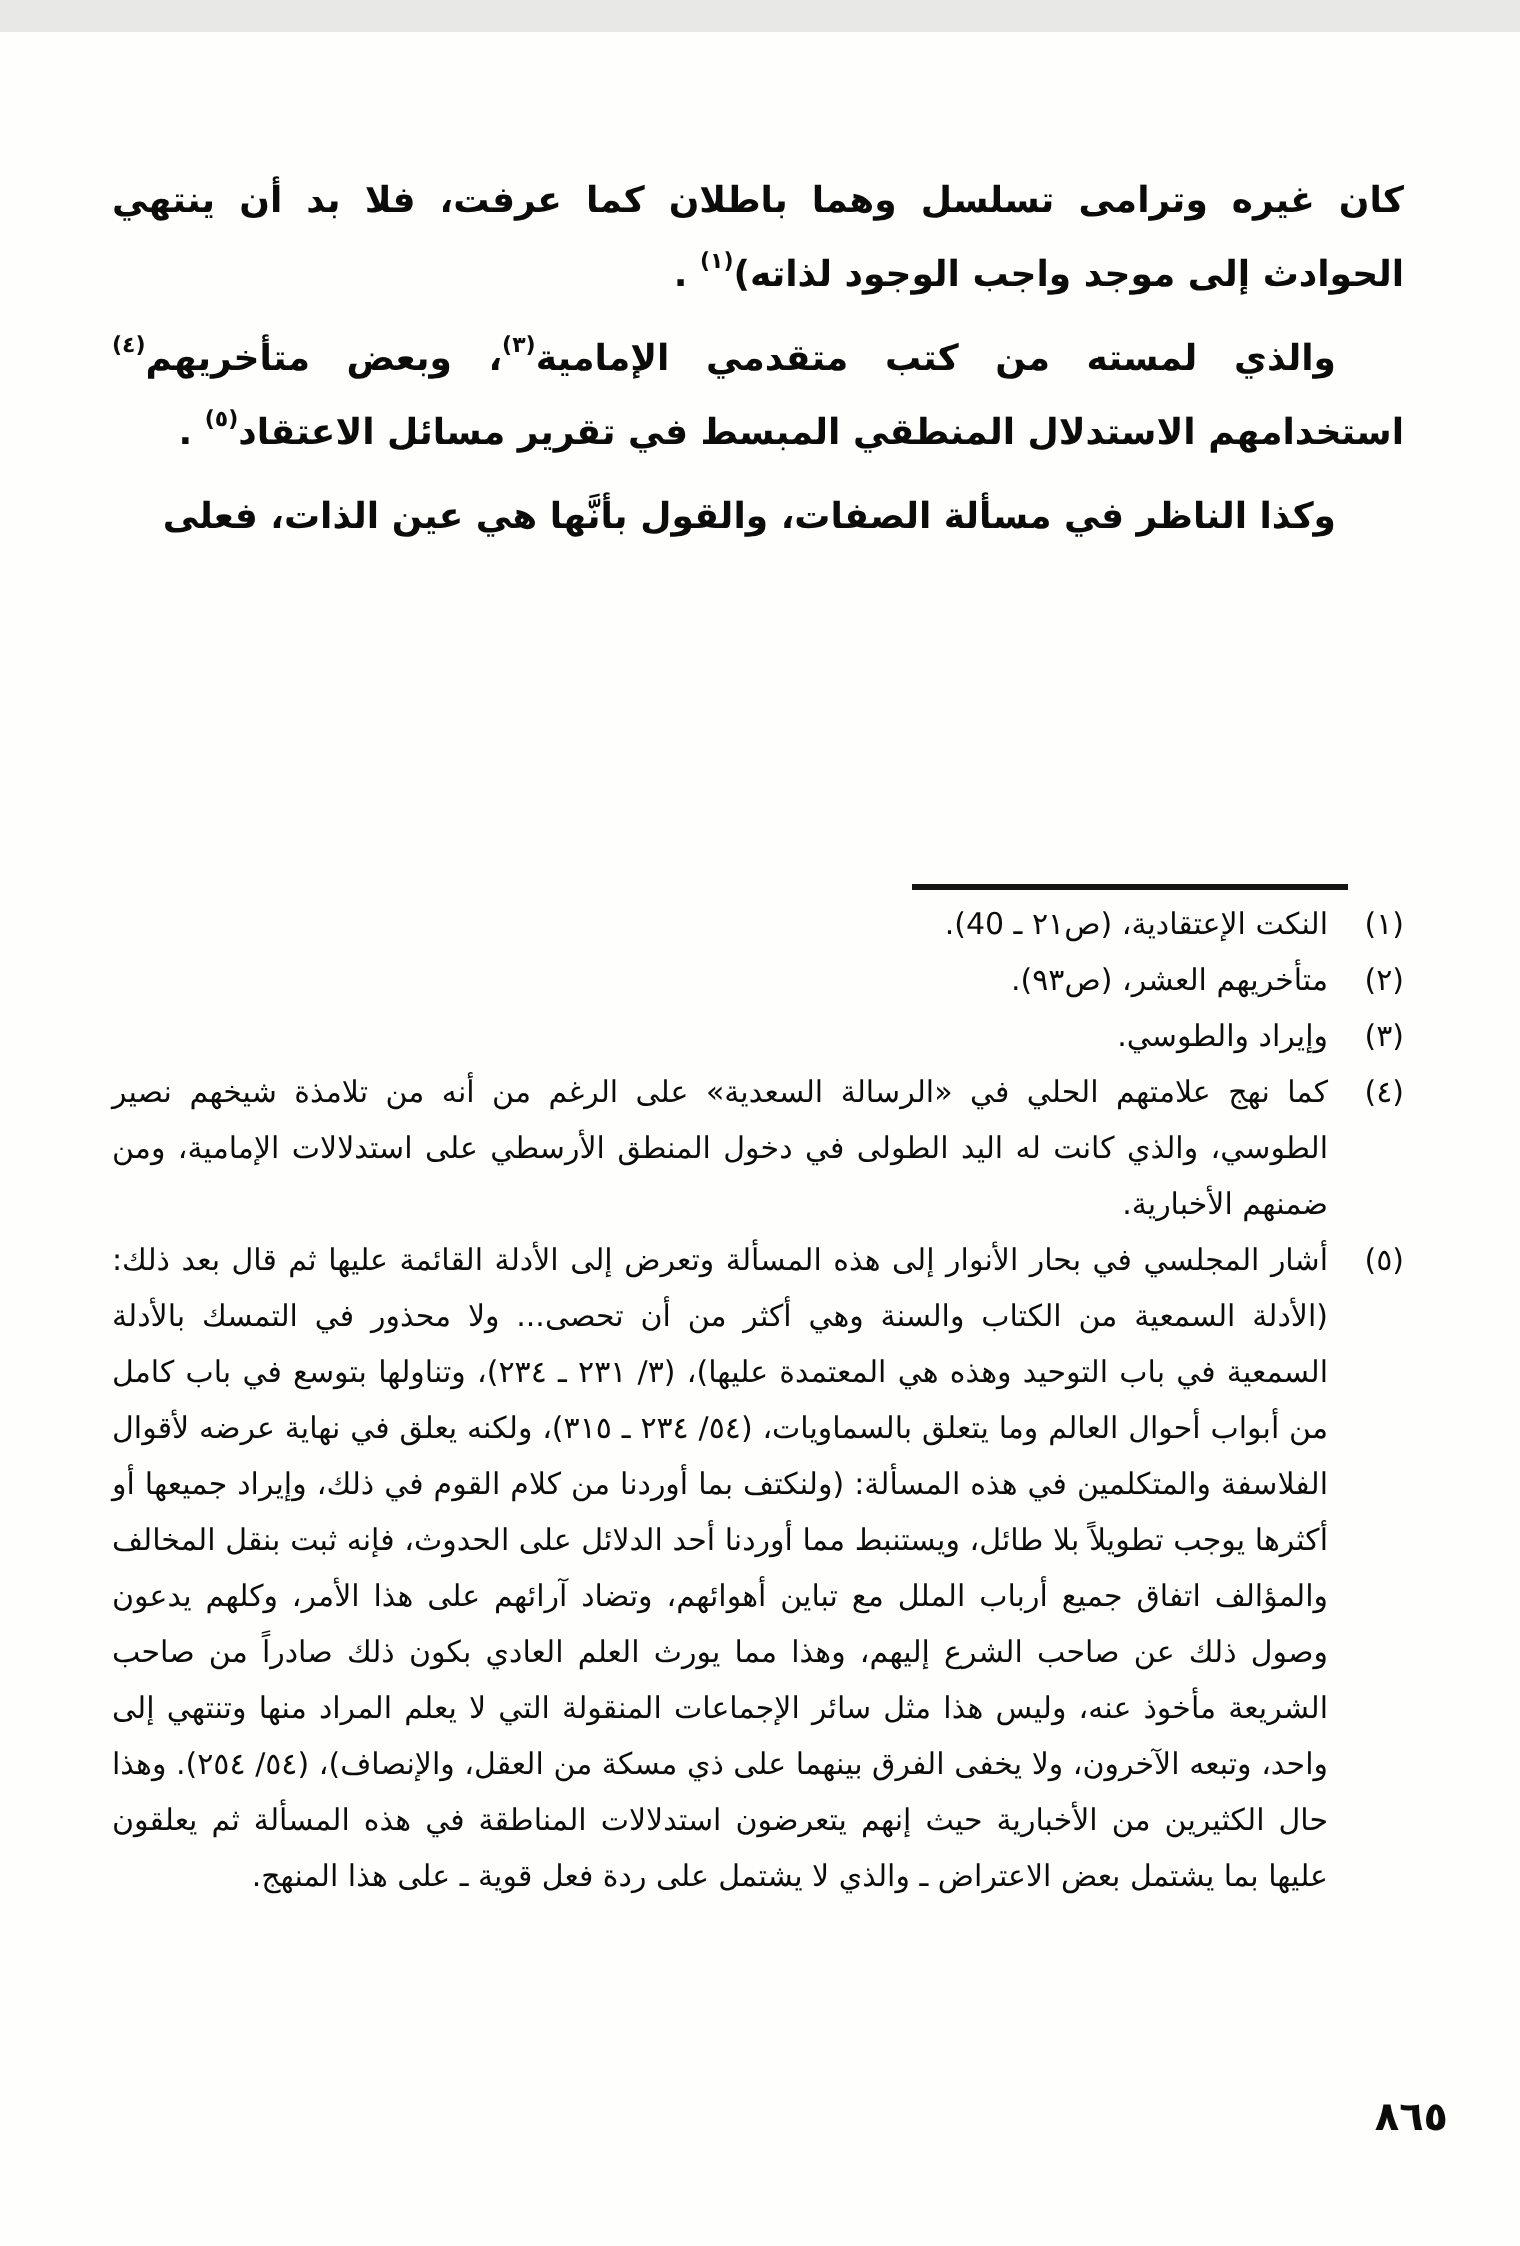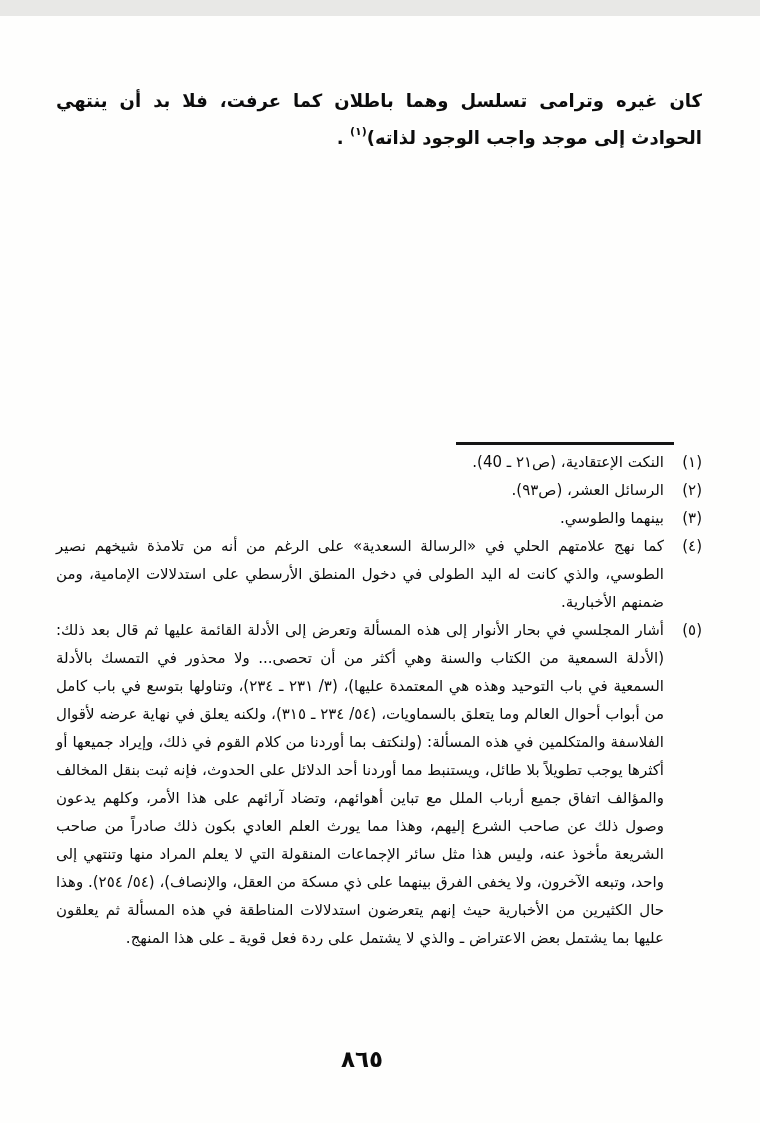--- a/index.html
+++ b/index.html
@@ -47,45 +47,46 @@
   .fn .num{
     flex:0 0 38px;
     text-align:right;
     white-space:nowrap;
   }
   .fn .body{flex:1 1 auto;min-width:0;}
   .fn .body .b{font-weight:normal;}
   .page-num{
     position:absolute;
     top:1030px;left:0;right:36px;
-    text-align:center;
-    font-size:23px;
+    font-size:20px;
     font-weight:bold;
   }
 </style>
 </head>
 <body>
 
 <div class="page">
   <div class="main" id="main-text">
       <p class="para"><span>كان غيره وترامى تسلسل وهما باطلان كما عرفت، فلا بد أن ينتهي الحوادث إلى موجد واجب الوجود لذاته)</span><sup class="ref">(١)</sup><span> .</span></p>
+      <p class="para indent"><span>والذي لمسته من كتب متقدمي الإمامية</span><sup class="ref">(٣)</sup><span>، وبعض متأخريهم</span><sup class="ref">(٤)</sup><span> استخدامهم الاستدلال المنطقي المبسط في تقرير مسائل الاعتقاد</span><sup class="ref">(٥)</sup><span> .</span></p>
+      <p class="para indent"><span>وكذا الناظر في مسألة الصفات، والقول بأنَّها هي عين الذات، فعلى</span></p>
     </div>
   <div class="separator"></div>
   <div class="footnotes" id="footnotes">
       <div class="fn">
         <span class="num">(١)</span>
         <div class="body"><span>النكت الإعتقادية، (ص٢١ ـ 40).</span></div>
       </div>
       <div class="fn">
         <span class="num">(٢)</span>
-        <div class="body"><span>الرسائل العشر، (ص٩٣).</span></div>
+        <div class="body"><span>متأخريهم العشر، (ص٩٣).</span></div>
       </div>
       <div class="fn">
         <span class="num">(٣)</span>
-        <div class="body"><span>بينهما والطوسي.</span></div>
+        <div class="body"><span>وإيراد والطوسي.</span></div>
       </div>
       <div class="fn">
         <span class="num">(٤)</span>
         <div class="body"><span>كما نهج علامتهم الحلي في «الرسالة السعدية» على الرغم من أنه من تلامذة شيخهم نصير الطوسي، والذي كانت له اليد الطولى في دخول المنطق الأرسطي على استدلالات الإمامية، ومن ضمنهم الأخبارية.</span></div>
       </div>
       <div class="fn">
         <span class="num">(٥)</span>
         <div class="body"><span>أشار المجلسي في بحار الأنوار إلى هذه المسألة وتعرض إلى الأدلة القائمة عليها ثم قال بعد ذلك: </span><span class="b">(الأدلة السمعية من الكتاب والسنة وهي أكثر من أن تحصى... ولا محذور في التمسك بالأدلة السمعية في باب التوحيد وهذه هي المعتمدة عليها)</span><span>، (٣/ ٢٣١ ـ ٢٣٤)، وتناولها بتوسع في باب كامل من أبواب أحوال العالم وما يتعلق بالسماويات، (٥٤/ ٢٣٤ ـ ٣١٥)، ولكنه يعلق في نهاية عرضه لأقوال الفلاسفة والمتكلمين في هذه المسألة: </span><span class="b">(ولنكتف بما أوردنا من كلام القوم في ذلك، وإيراد جميعها أو أكثرها يوجب تطويلاً بلا طائل، ويستنبط مما أوردنا أحد الدلائل على الحدوث، فإنه ثبت بنقل المخالف والمؤالف اتفاق جميع أرباب الملل مع تباين أهوائهم، وتضاد آرائهم على هذا الأمر، وكلهم يدعون وصول ذلك عن صاحب الشرع إليهم، وهذا مما يورث العلم العادي بكون ذلك صادراً من صاحب الشريعة مأخوذ عنه، وليس هذا مثل سائر الإجماعات المنقولة التي لا يعلم المراد منها وتنتهي إلى واحد، وتبعه الآخرون، ولا يخفى الفرق بينهما على ذي مسكة من العقل، والإنصاف)</span><span>، (٥٤/ ٢٥٤). وهذا حال الكثيرين من الأخبارية حيث إنهم يتعرضون استدلالات المناطقة في هذه المسألة ثم يعلقون عليها بما يشتمل بعض الاعتراض ـ والذي لا يشتمل على ردة فعل قوية ـ على هذا المنهج.</span></div>
       </div>
     </div>

